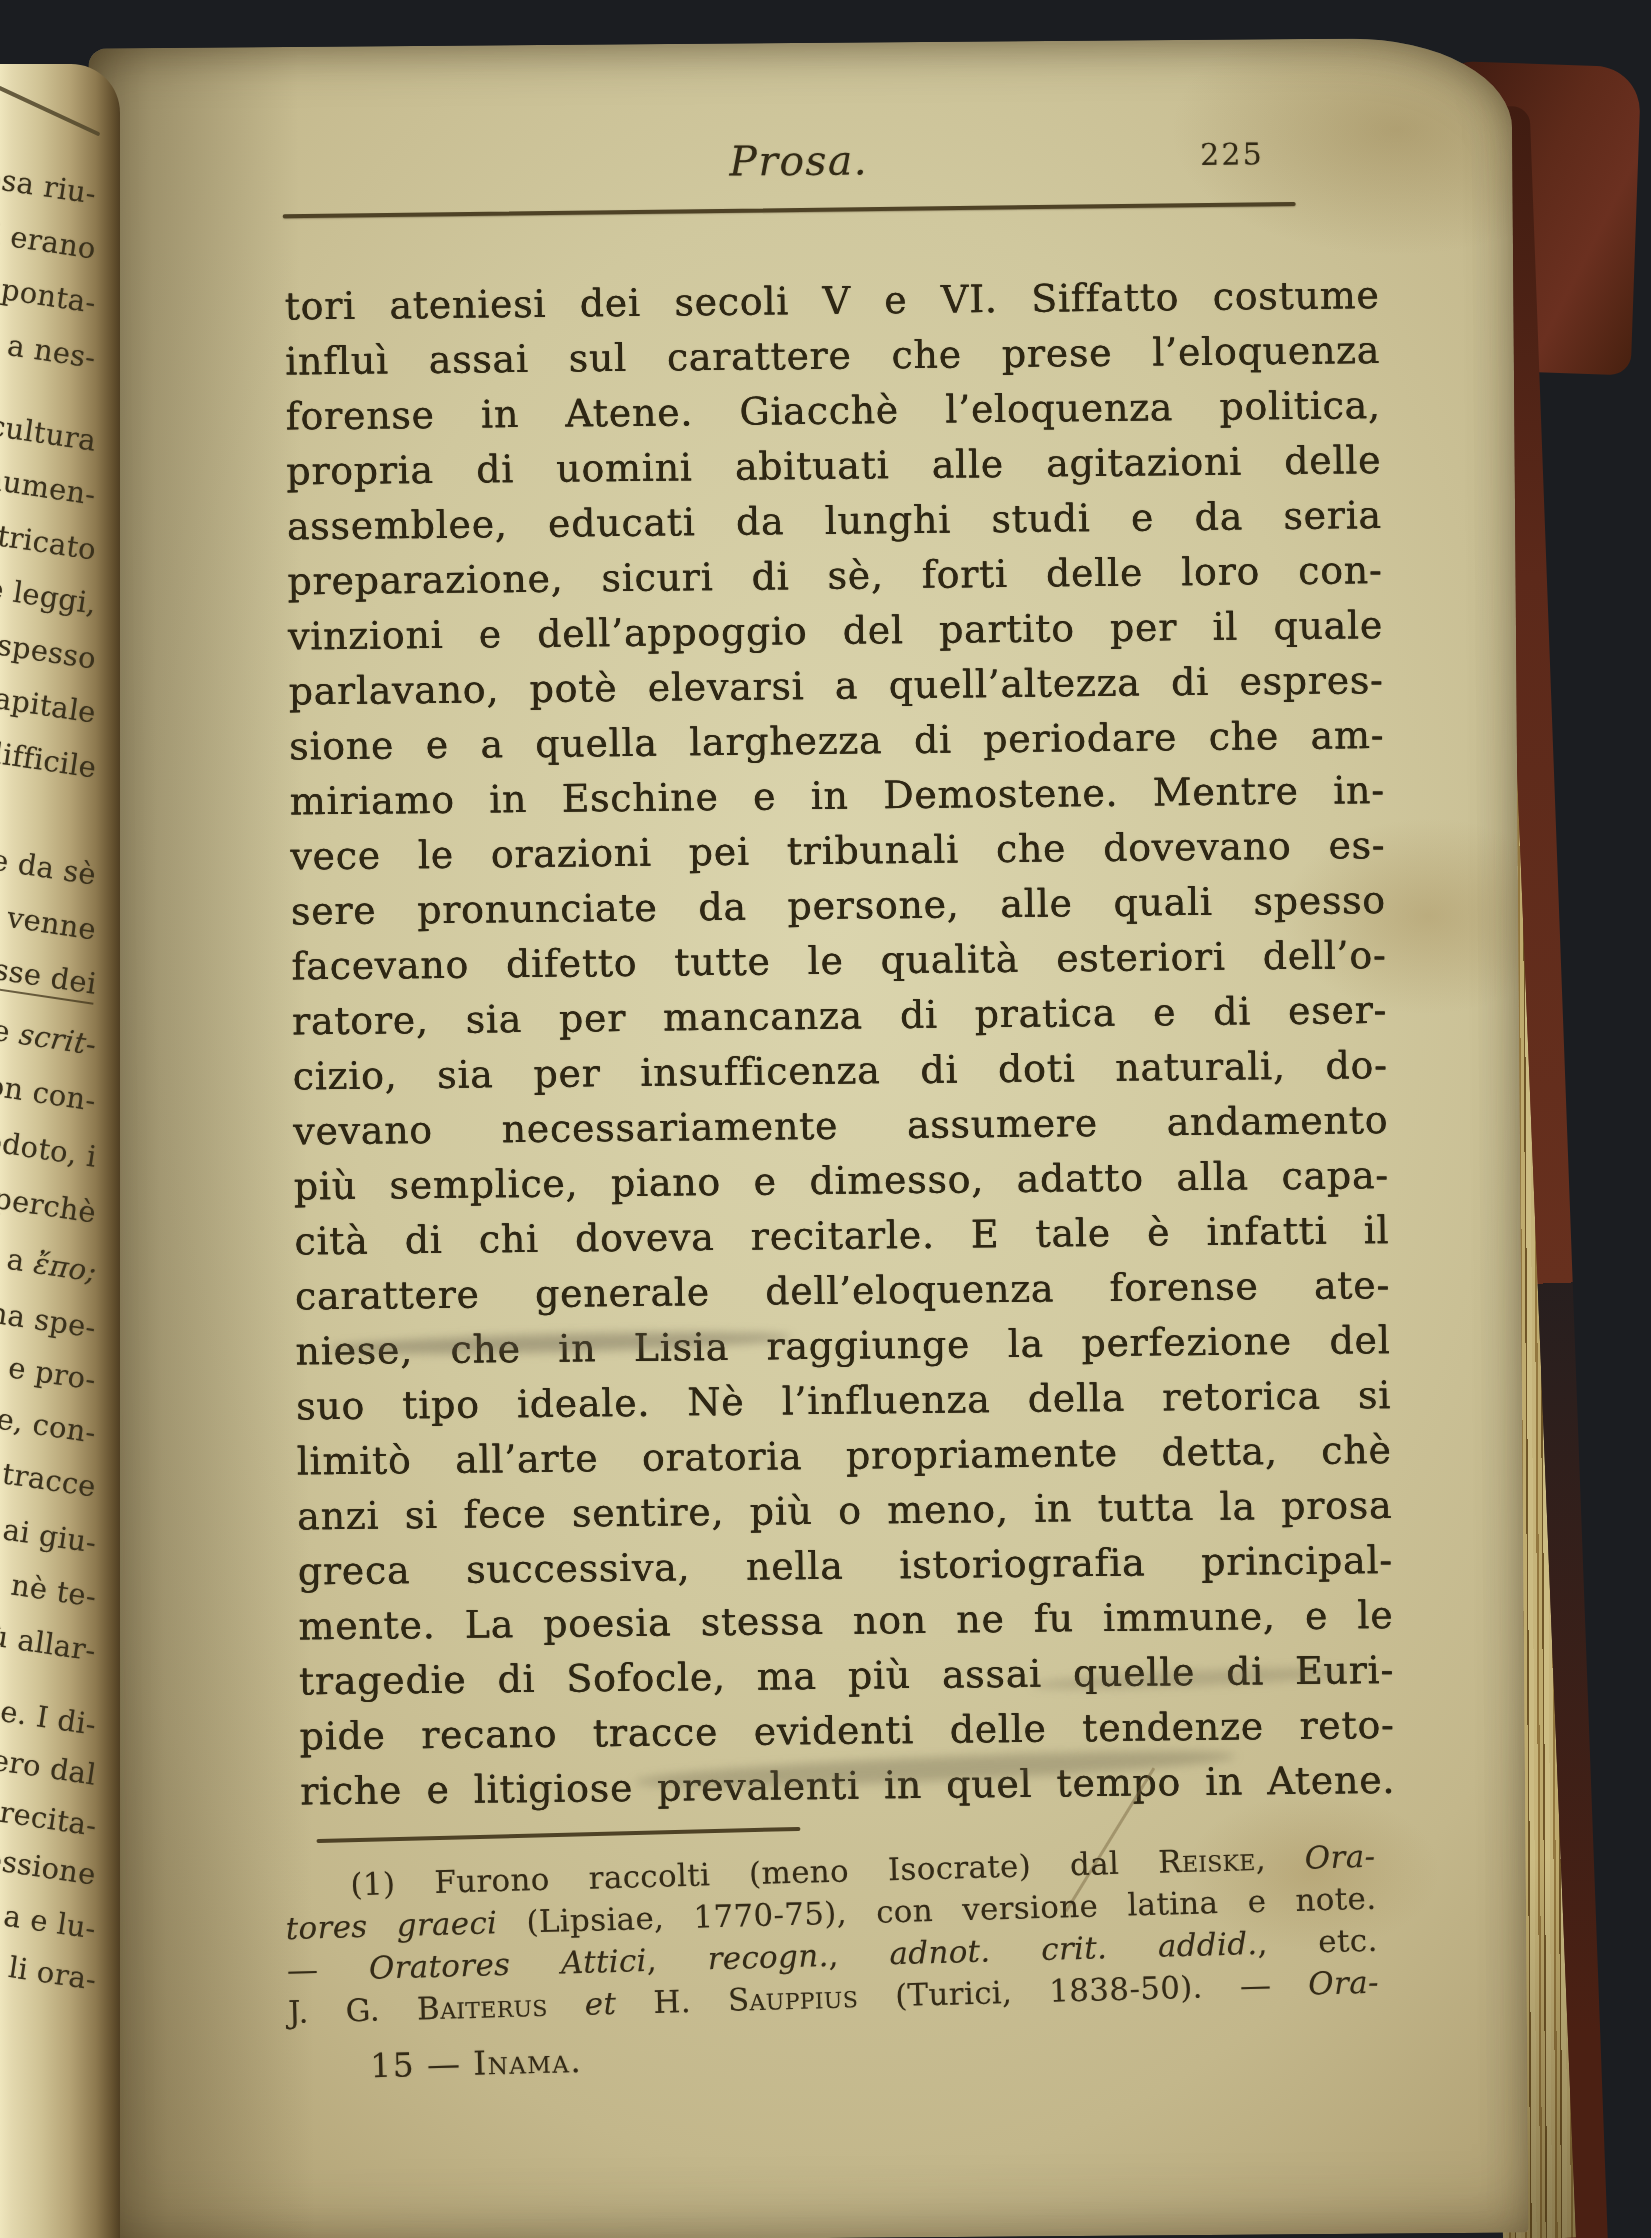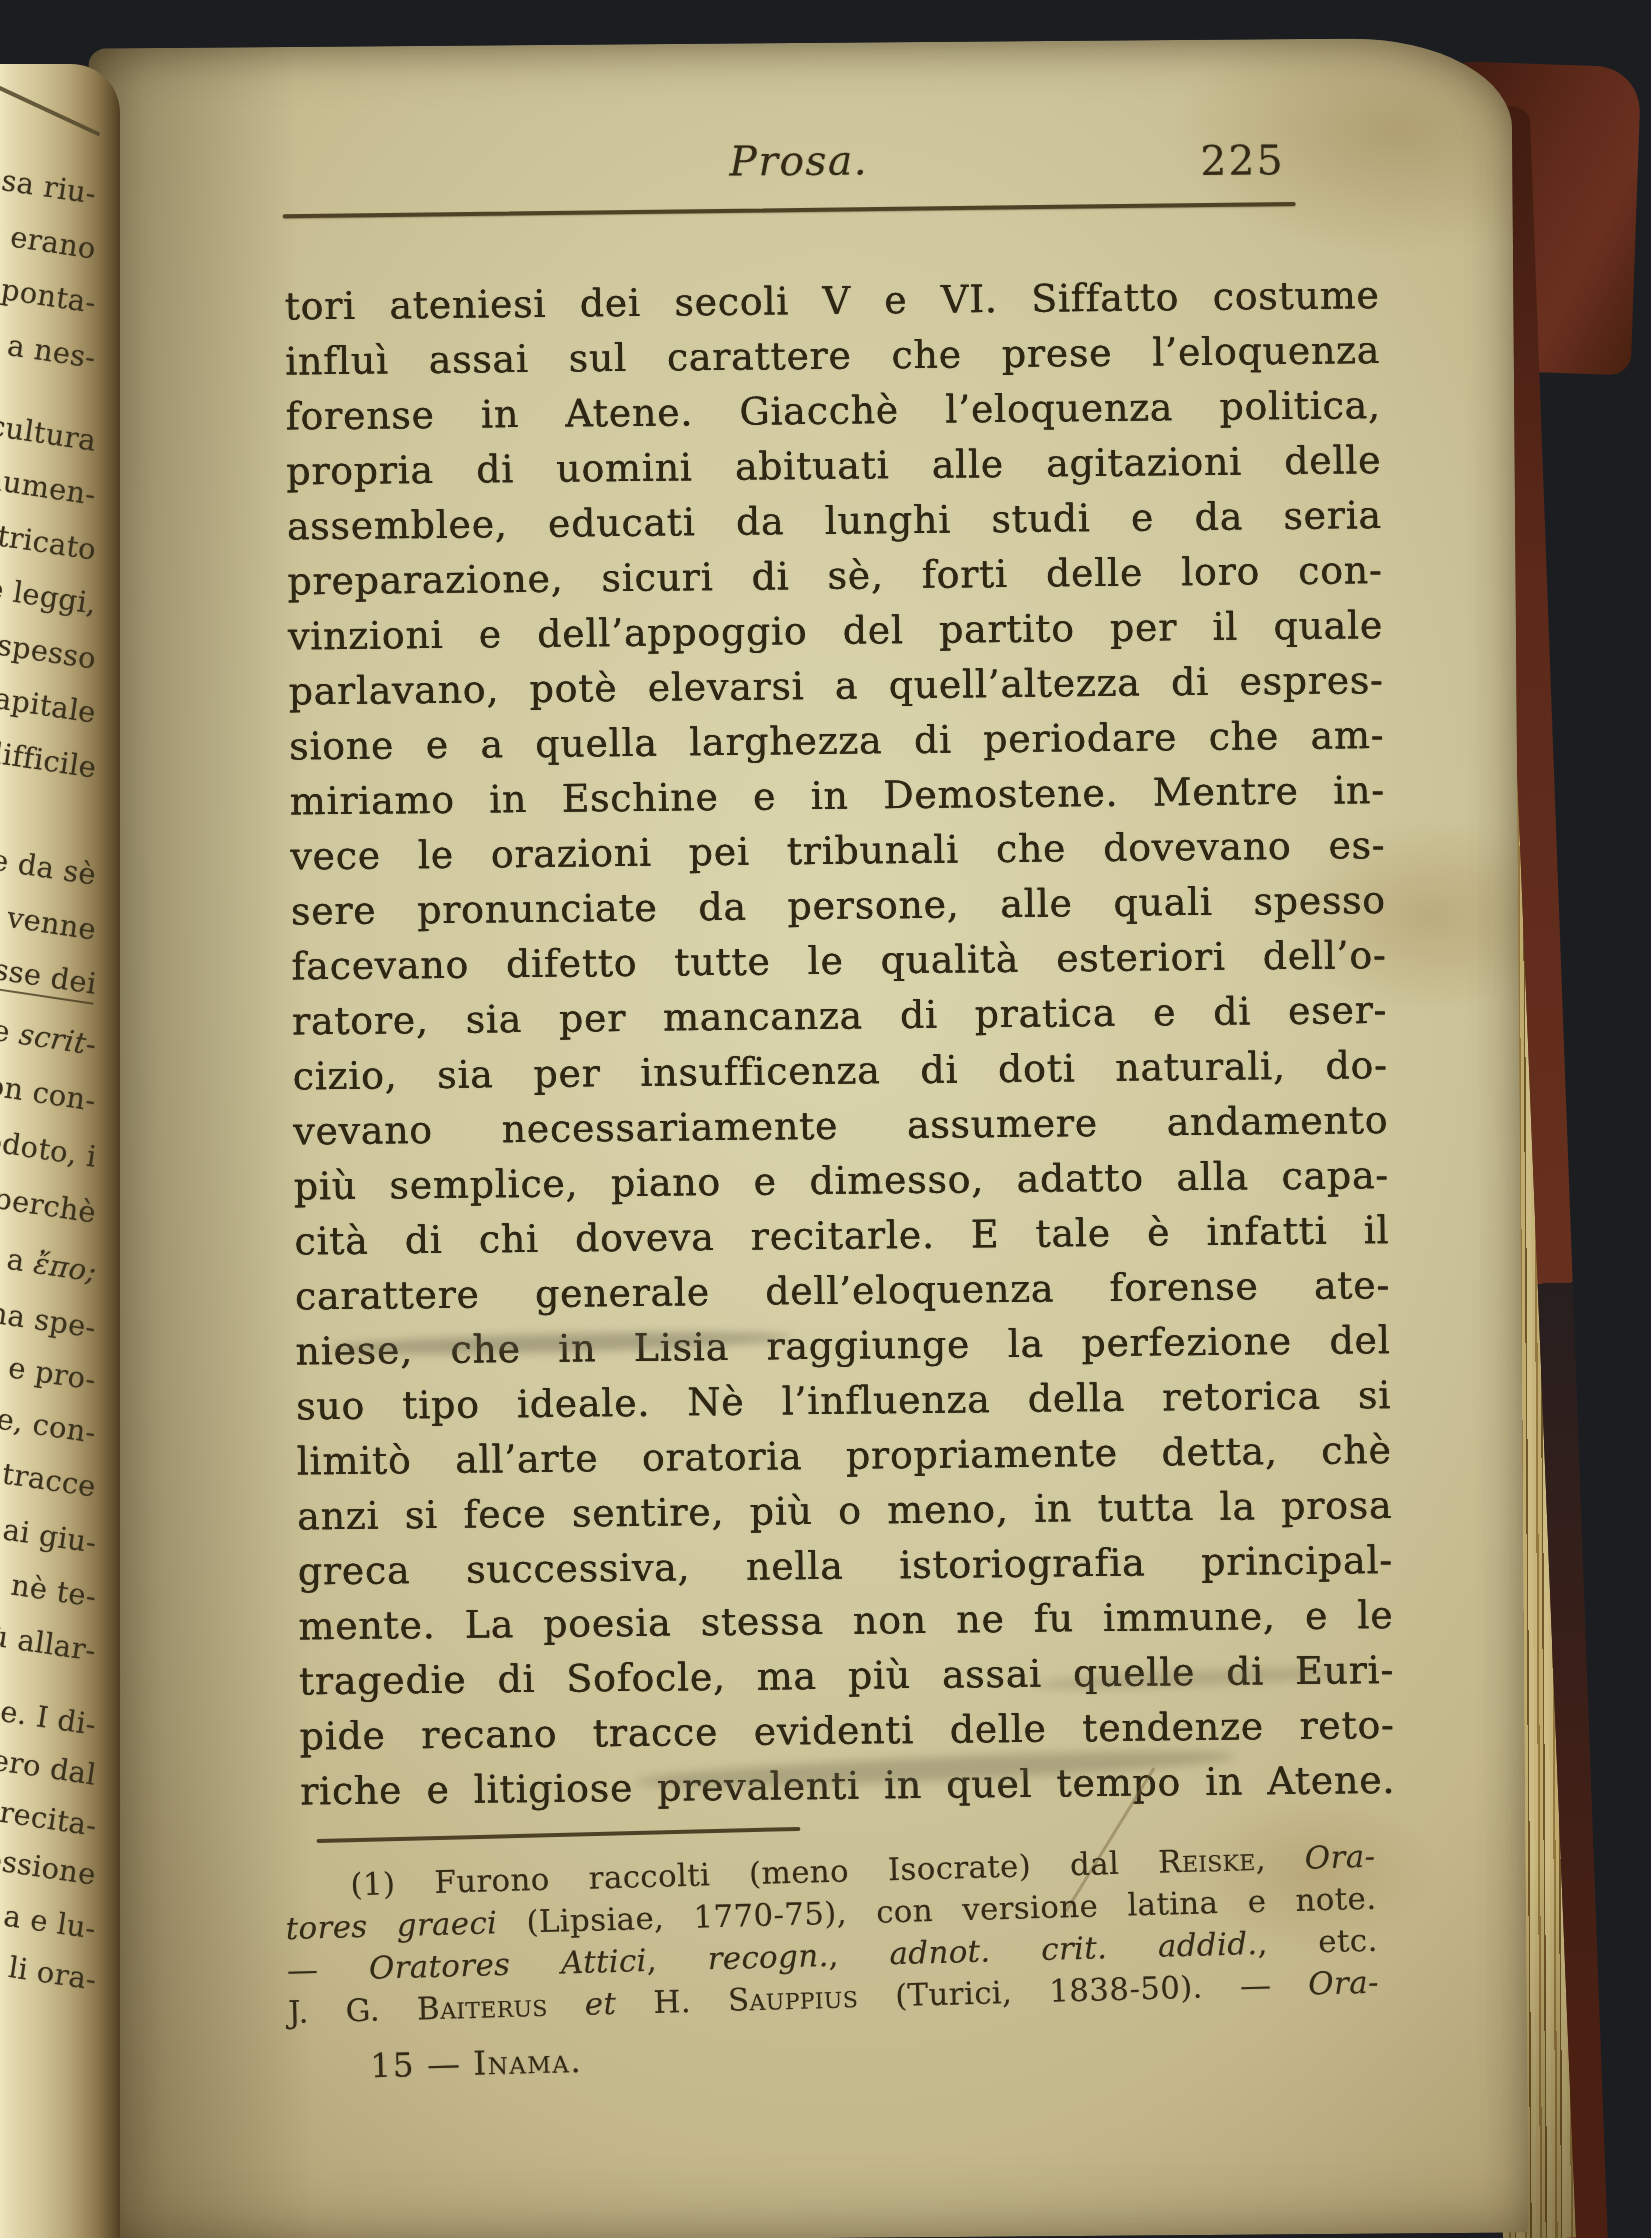--- a/index.html
+++ b/index.html
@@ -63,21 +63,21 @@
     background:linear-gradient(90deg,rgba(52,39,17,.5) 0,rgba(52,39,17,.26) 63px,rgba(52,39,17,0) 210px);
   }
   
   .running-head{
     position:absolute;left:640px;top:94px;
     font-style:italic;font-size:41px;color:#332b16;letter-spacing:1.4px;
     text-shadow:0 0 1.4px rgba(51,43,22,.4);
   }
   .page-num{
     position:absolute;left:1111px;top:97px;
-    font-size:41px;color:#332b16;letter-spacing:2.1px;
+    font-size:30px;color:#332b16;letter-spacing:2.1px;
     text-shadow:0 0 1.4px rgba(51,43,22,.4);
   }
   .head-rule{
     position:absolute;left:193px;top:165px;width:1013px;height:3.5px;
     background:#4e4226;border-radius:2.1px;transform:rotate(-.25deg);
     box-shadow:0 0.7px 1.4px rgba(60,48,24,.4);
   }
   
   .body-block{
     position:absolute;left:196px;top:231px;width:1095px;

